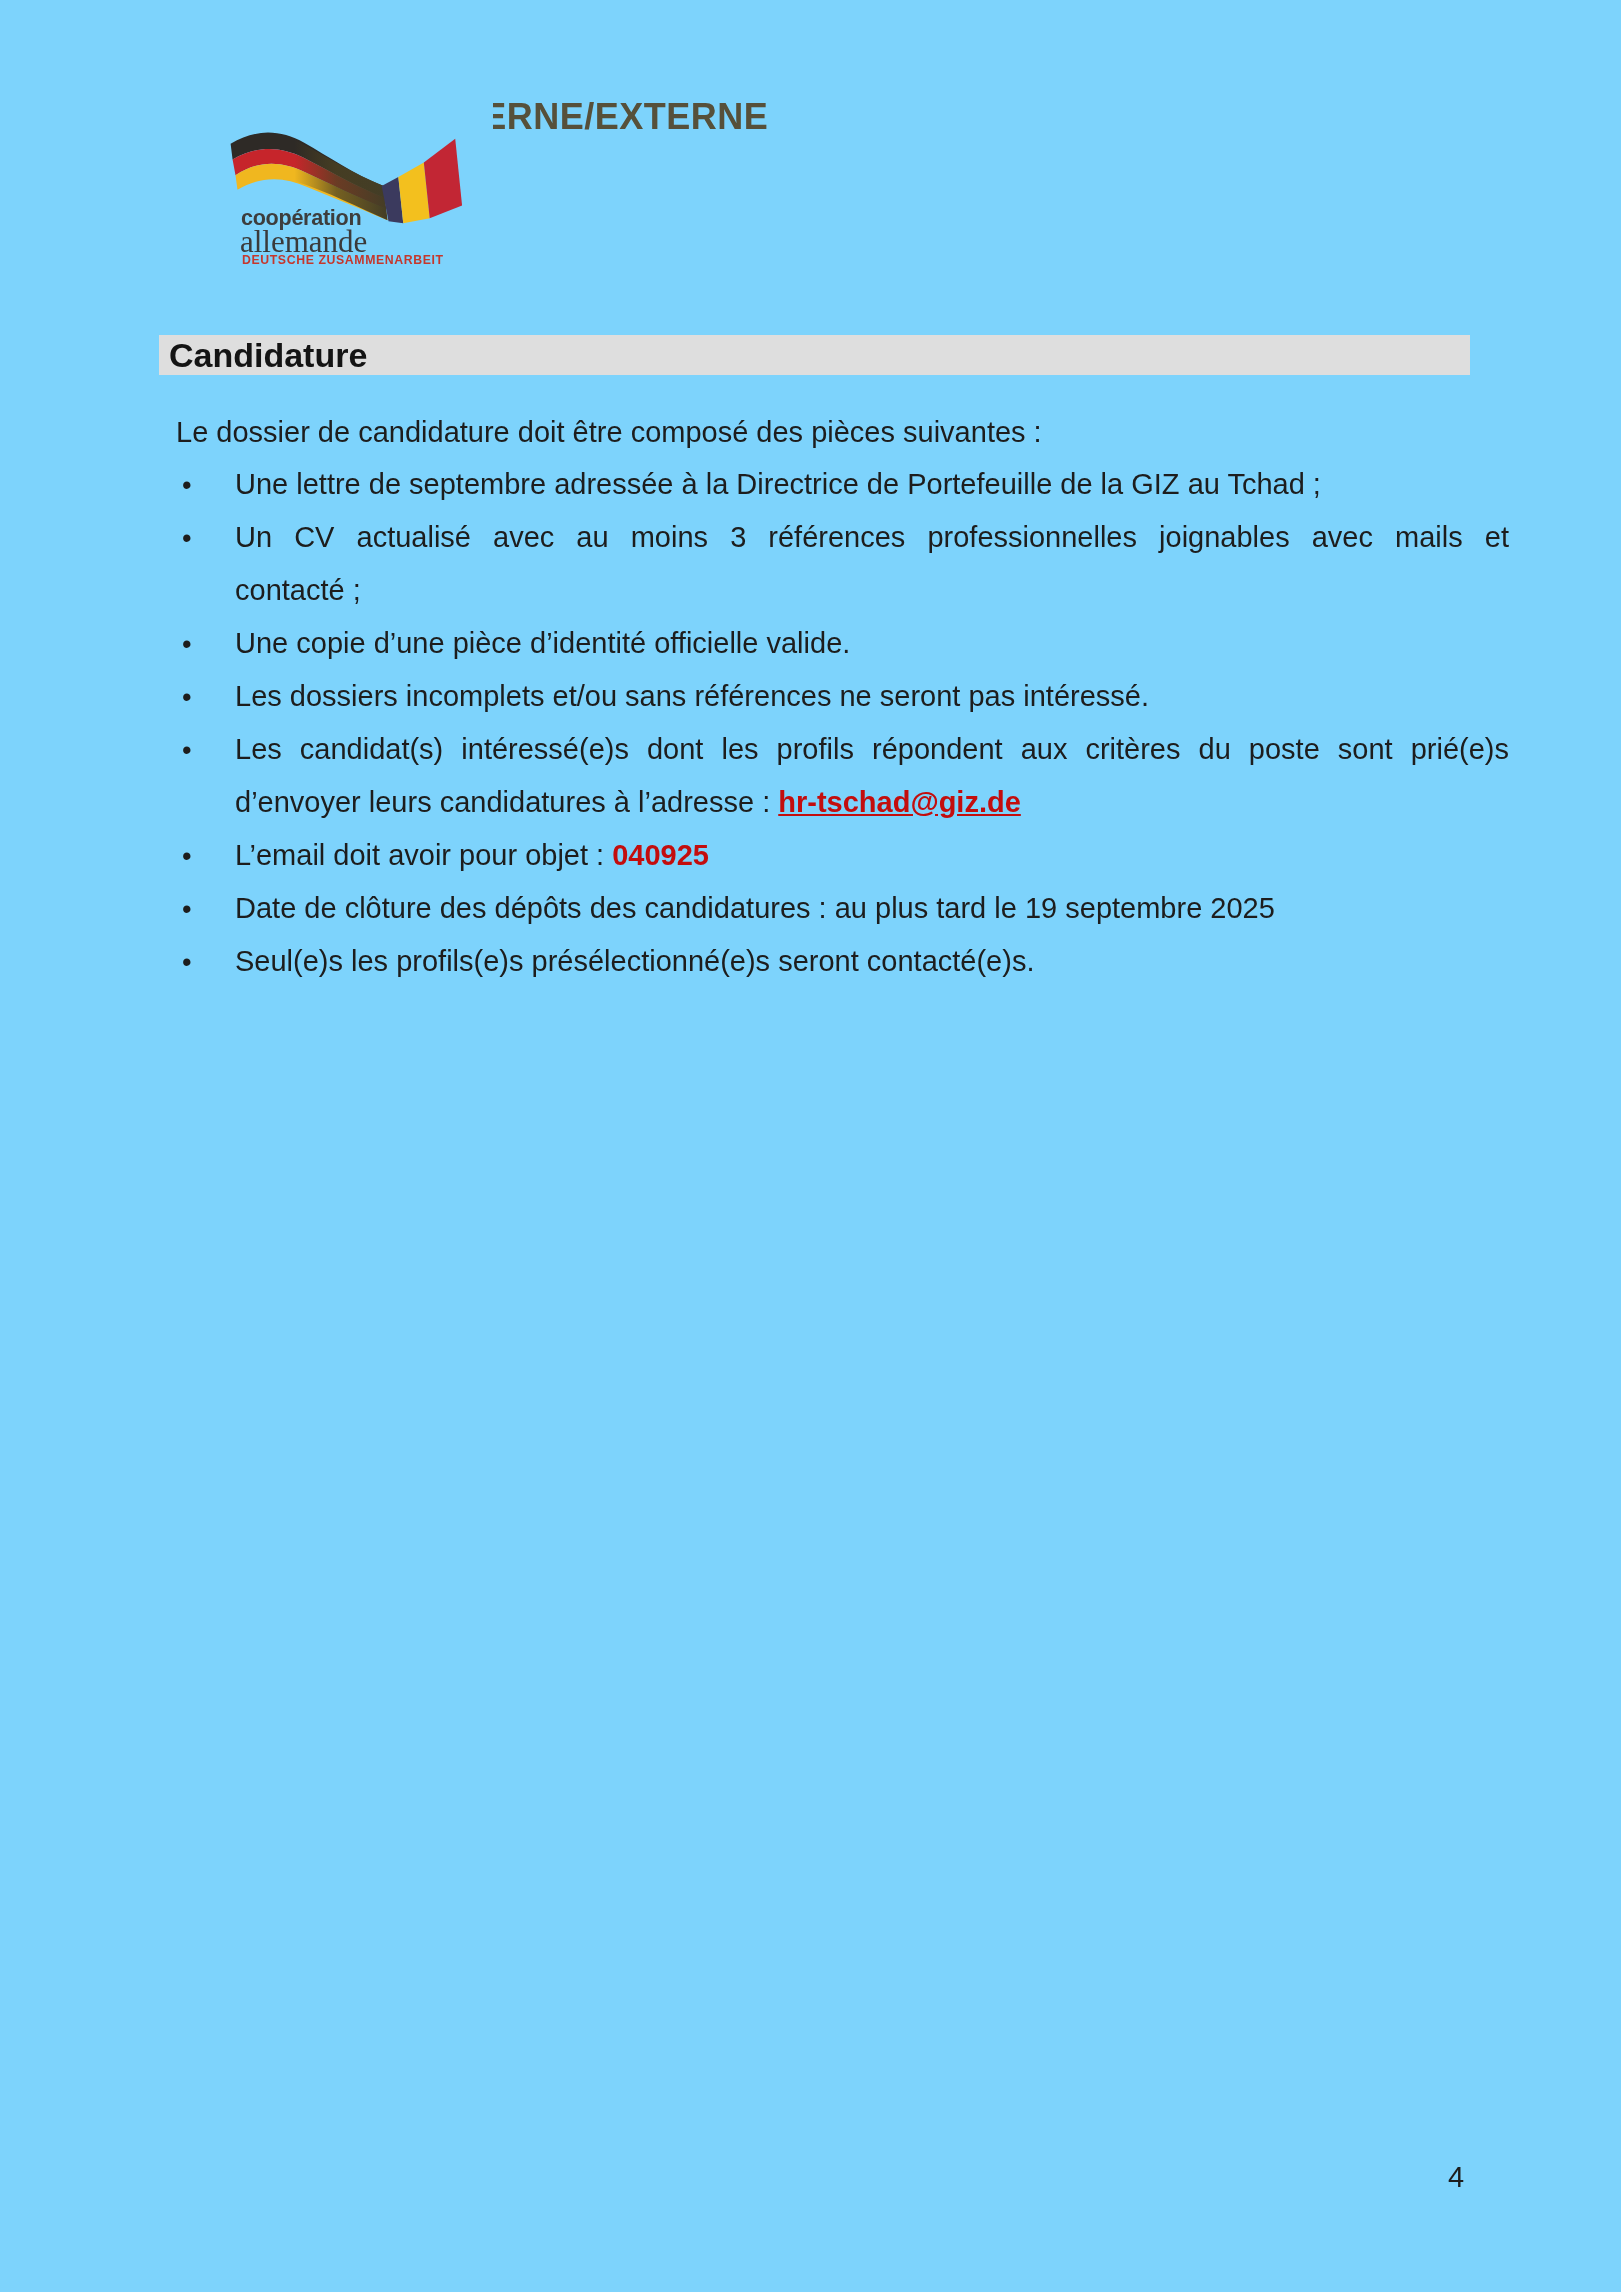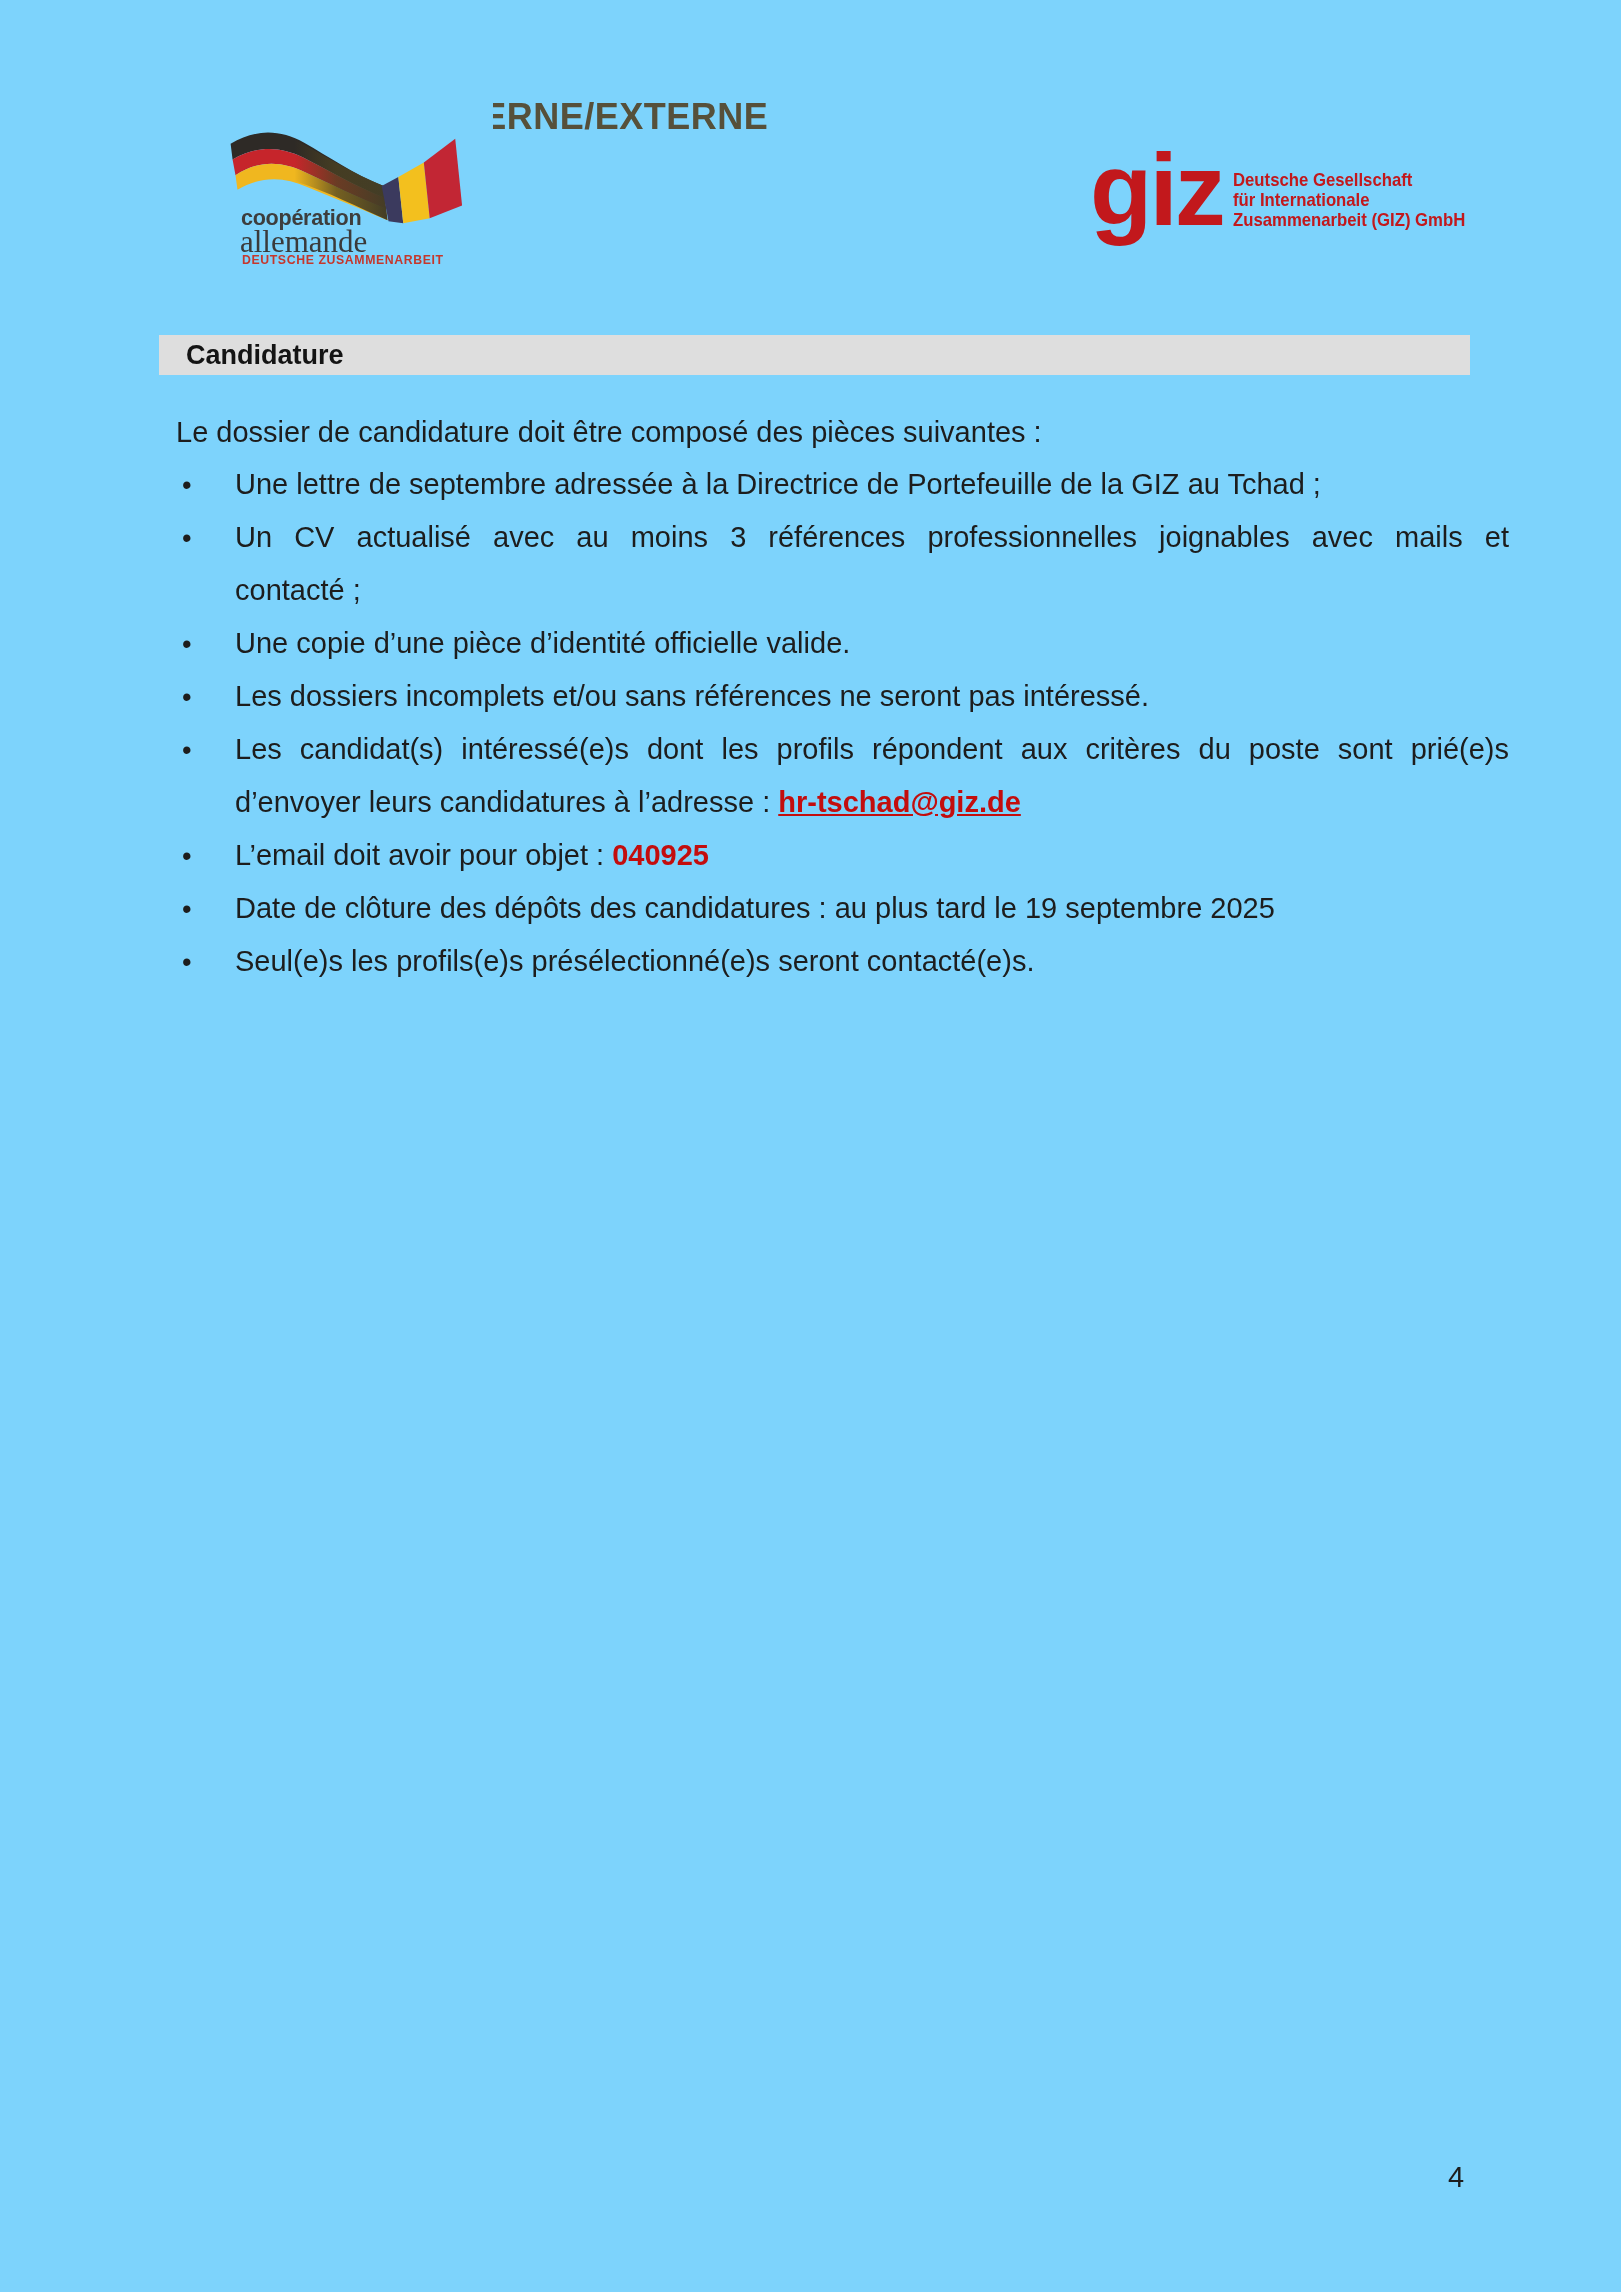--- a/index.html
+++ b/index.html
@@ -48,22 +48,22 @@
     transform:scaleX(0.88);transform-origin:left top;
   }
 
   
   .section-bar{
     position:absolute;left:159px;top:335px;
     width:1311px;height:40px;
     background:#dedede;
   }
   .section-bar span{
-    display:block;padding-left:27px;
-    font-size:27px;font-weight:bold;color:#141414;
+    display:block;padding-left:10px;
+    font-size:34px;font-weight:bold;color:#141414;
     line-height:40px;
     border-radius:8px;
   }
 
   
   .intro{
     position:absolute;left:176px;top:406px;width:1333px;
     font-size:29px;line-height:53px;color:#1d1d1d;
   }
   .bullets{
@@ -120,28 +120,20 @@
 
       <path d="M174,60 L191,51 L196,98 L181,96 Z" fill="#3b3a5e"></path>
       <path d="M191,51 L217,36 L223,93 L196,98 Z" fill="#f3c01e"></path>
       <path d="M217,36 L249,12 L256,80 L223,93 Z" fill="#c22634"></path>
     </svg>
     <div class="coop-word1">coopération</div>
     <div class="coop-word2">allemande</div>
     <div class="coop-sub">DEUTSCHE ZUSAMMENARBEIT</div>
   </div>
 
-  <div class="giz-logo">
-    <div class="giz-word">giz</div>
-    <div class="giz-tagline">
-      <div>Deutsche Gesellschaft</div>
-      <div>für Internationale</div>
-      <div>Zusammenarbeit (GIZ) GmbH</div>
-    </div>
-  </div>
 
   <div class="section-bar">
     <span>Candidature</span>
   </div>
 
   <div class="intro">Le dossier de candidature doit être composé des pièces suivantes :</div>
 
   <ul class="bullets" id="bullet-list">
       <li>
         <span class="bullet-mark">•</span>

